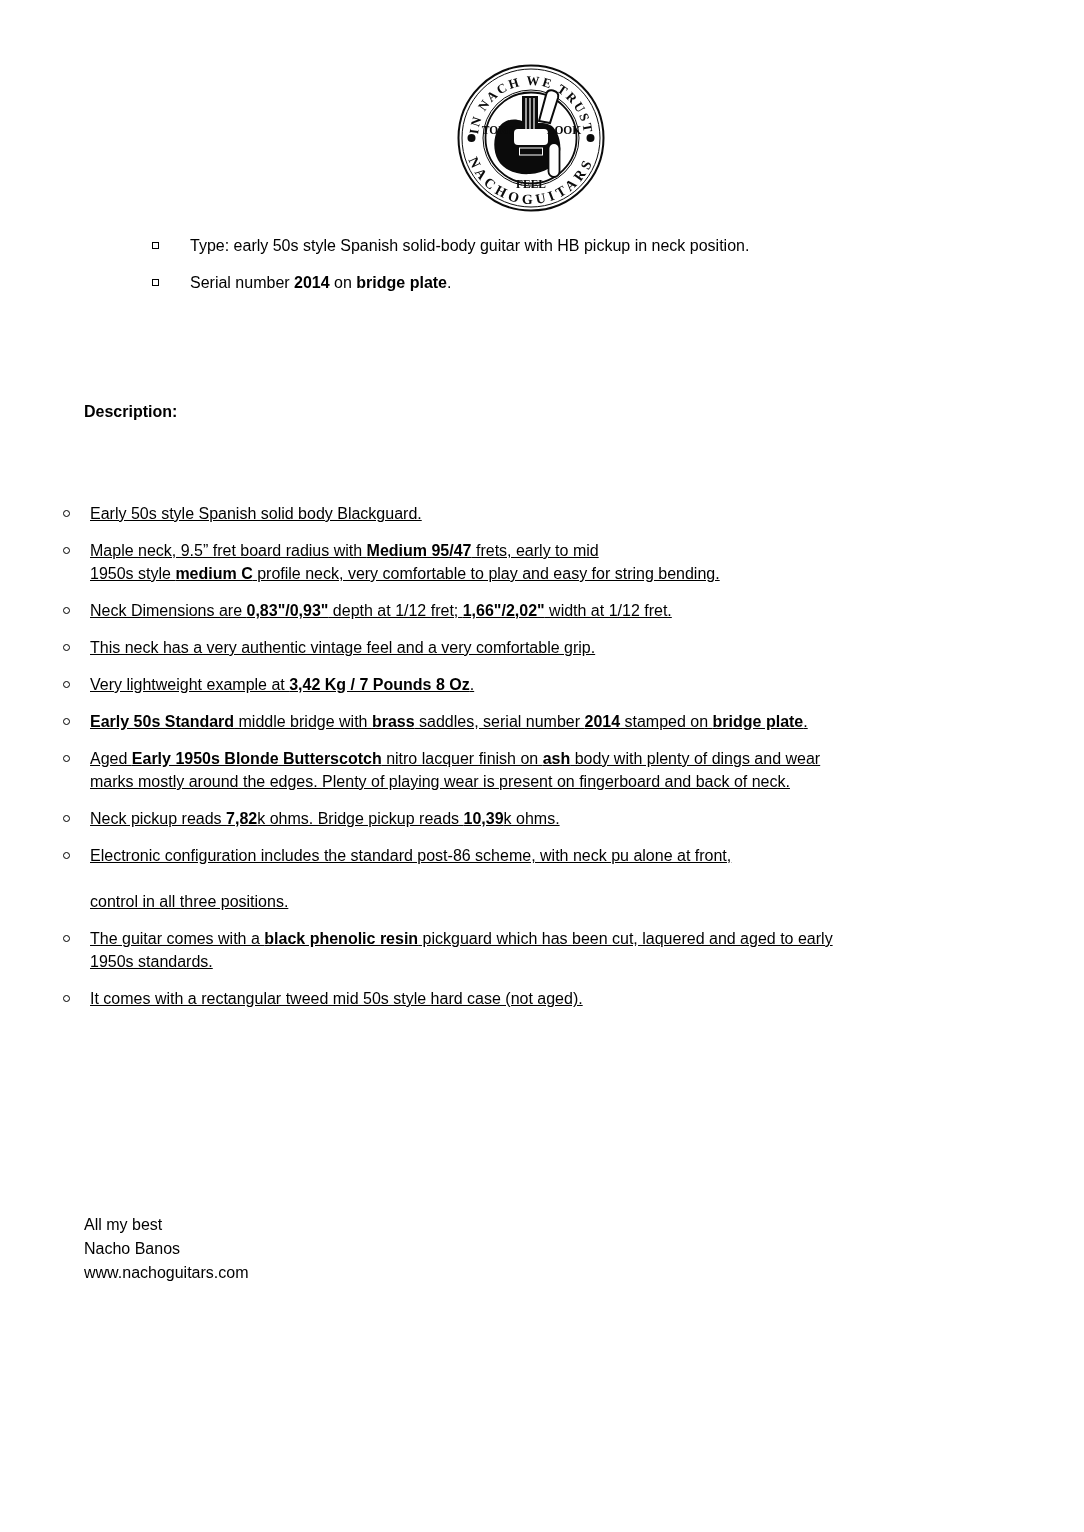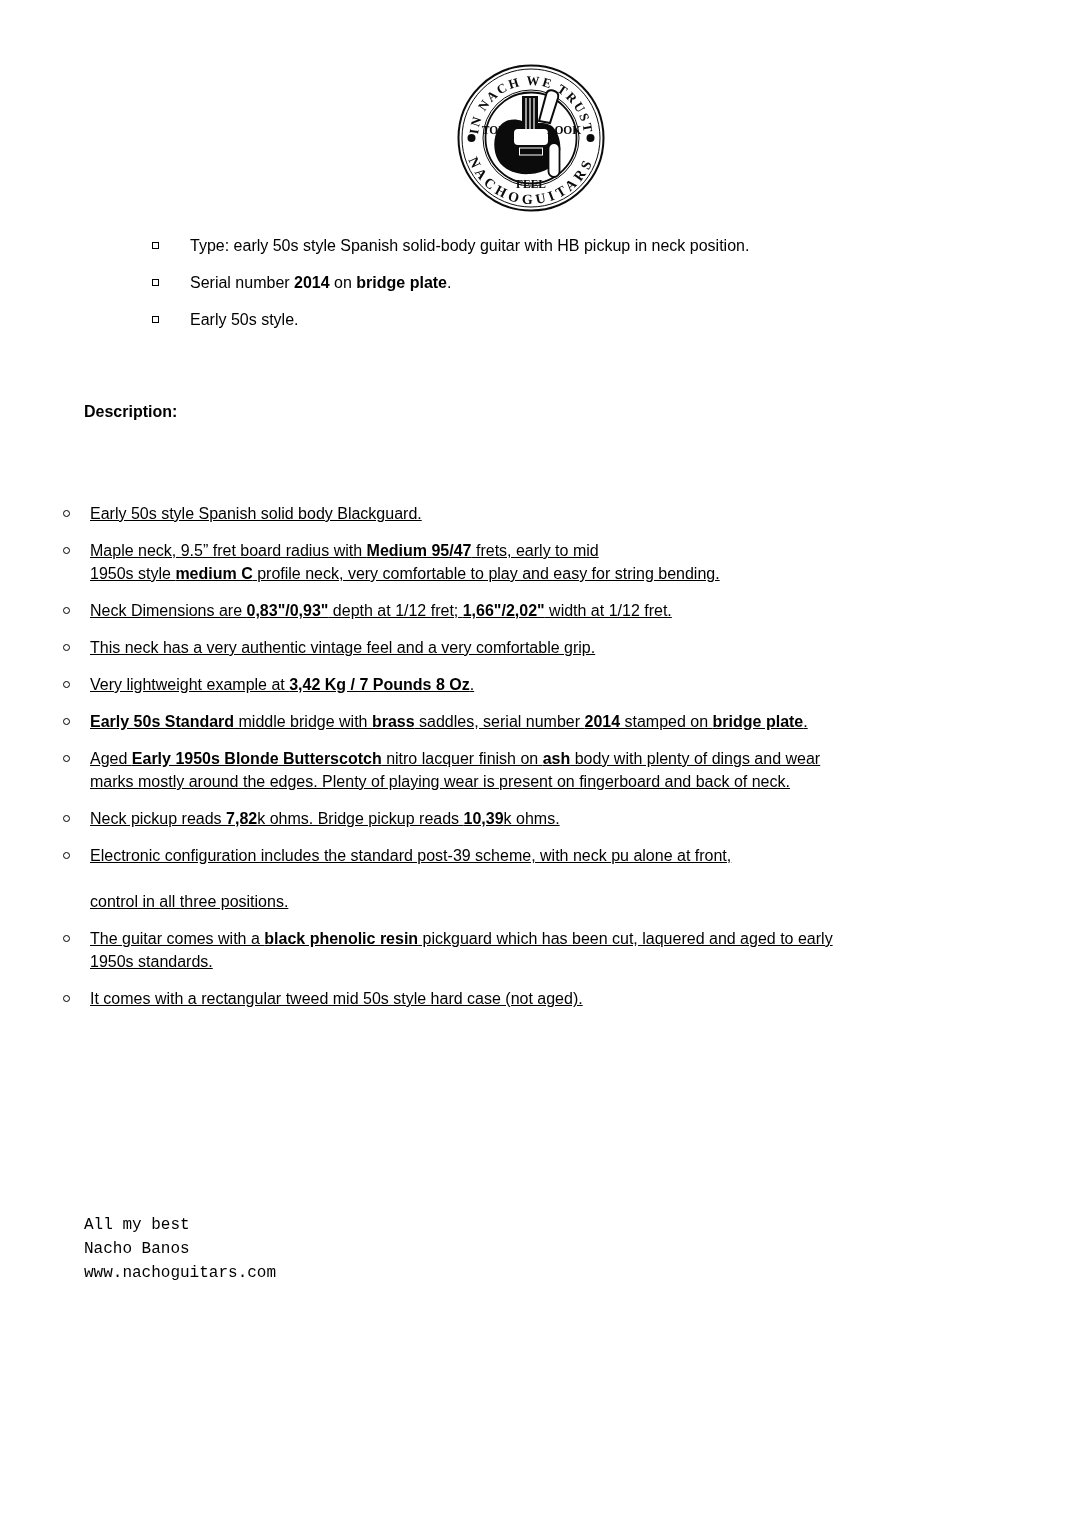--- a/index.html
+++ b/index.html
@@ -42,21 +42,21 @@
     content:""; position:absolute; left:2px; top:8px;
     width:5px; height:5px; border:1px solid #000; border-radius:50%;
   }
   ul.bullets b { font-weight:bold; }
 
   
   .description-heading {
     position:absolute; left:84px; top:400px;
     font-weight:bold; line-height:23px;
   }
-  .signature { position:absolute; left:84px; top:1213px; line-height:24px;font-family:Liberation Mono, monospace; }
+  .signature { position:absolute; left:84px; top:1213px; line-height:24px; }
 </style>
 </head>
 <body>
 
 <div class="page">
 
   <div class="logo-wrap">
     <svg width="150" height="150" viewBox="0 0 150 150">
 
       <circle cx="75" cy="75" r="72.5" fill="none" stroke="#0b0b0b" stroke-width="2"></circle>
@@ -93,35 +93,34 @@
 
       <text class="inner-label" x="42" y="71">TONE</text>
       <text class="inner-label" x="108" y="71">LOOK</text>
       <text class="inner-label" x="75" y="125">FEEL</text>
     </svg>
   </div>
 
   <ul class="bullets summary-list">
       <li><span>Type: early 50s style Spanish solid-body guitar with HB pickup in neck position.</span></li>
       <li><span>Serial number </span><b>2014</b><span> on </span><b>bridge plate</b><span>.</span></li>
-      <li><span>Early 50s style.</span></li>
     </ul>
 
   <div class="description-heading">Description:</div>
 
   <ul class="bullets description-list">
       <li><span>Early 50s style Spanish solid body Blackguard.</span></li>
       <li><span>Maple neck, 9.5” fret board radius with </span><b>Medium 95/47</b><span> frets, early to mid</span><br><span>1950s style </span><b>medium C</b><span> profile neck, very comfortable to play and easy for string bending.</span></li>
       <li><span>Neck Dimensions are </span><b>0,83"/0,93"</b><span> depth at 1/12 fret; </span><b>1,66"/2,02"</b><span> width at 1/12 fret.</span></li>
       <li><span>This neck has a very authentic vintage feel and a very comfortable grip.</span></li>
       <li><span>Very lightweight example at </span><b>3,42 Kg / 7 Pounds 8 Oz</b><span>.</span></li>
       <li><b>Early 50s Standard</b><span> middle bridge with </span><b>brass</b><span> saddles, serial number </span><b>2014</b><span> stamped on </span><b>bridge plate</b><span>.</span></li>
       <li><span>Aged </span><b>Early 1950s Blonde Butterscotch</b><span> nitro lacquer finish on </span><b>ash</b><span> body with plenty of dings and wear</span><br><span>marks mostly around the edges. Plenty of playing wear is present on fingerboard and back of neck.</span></li>
       <li><span>Neck pickup reads </span><b>7,82</b><span>k ohms. Bridge pickup reads </span><b>10,39</b><span>k ohms.</span></li>
-      <li><span>Electronic configuration includes the standard post-39 scheme, with neck pu alone at front,</span><br><br><span>control in all three positions.</span></li>
+      <li><span>Electronic configuration includes the standard post-86 scheme, with neck pu alone at front,</span><br><br><span>control in all three positions.</span></li>
       <li><span>The guitar comes with a </span><b>black phenolic resin</b><span> pickguard which has been cut, laquered and aged to early</span><br><span>1950s standards.</span></li>
       <li><span>It comes with a rectangular tweed mid 50s style hard case (not aged).</span></li>
     </ul>
 
   <div class="signature">
     <div>All my best</div>
     <div>Nacho Banos</div>
     <div>www.nachoguitars.com</div>
   </div>
 

